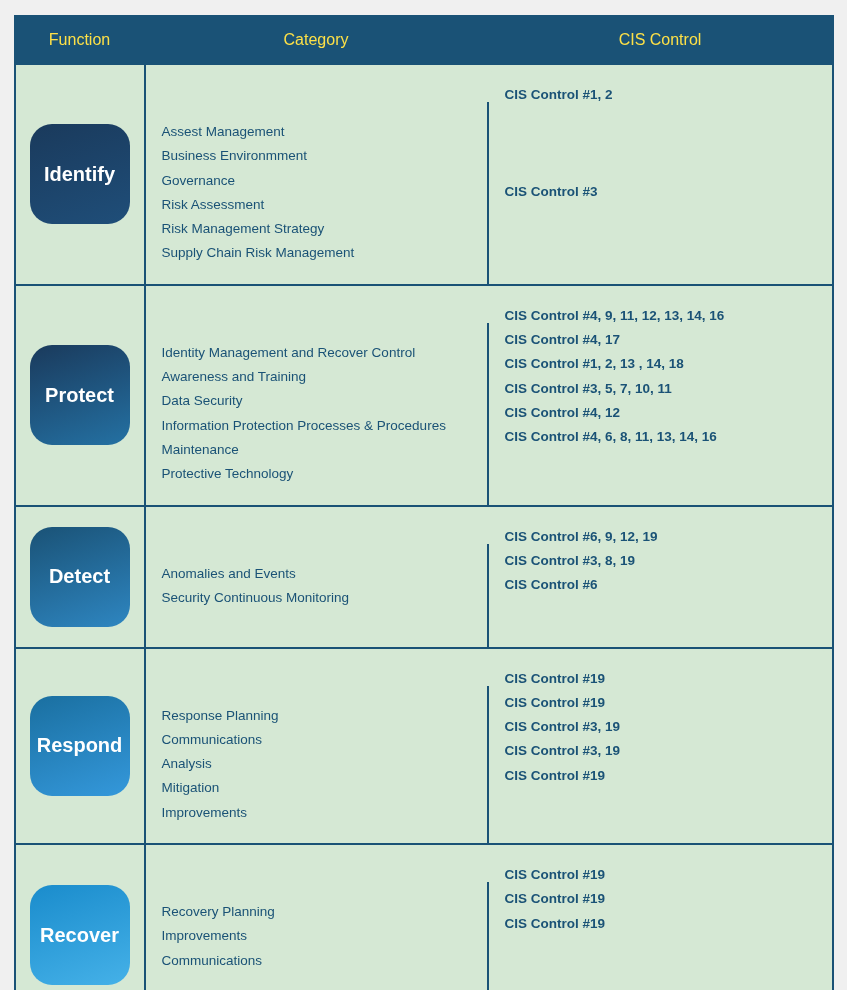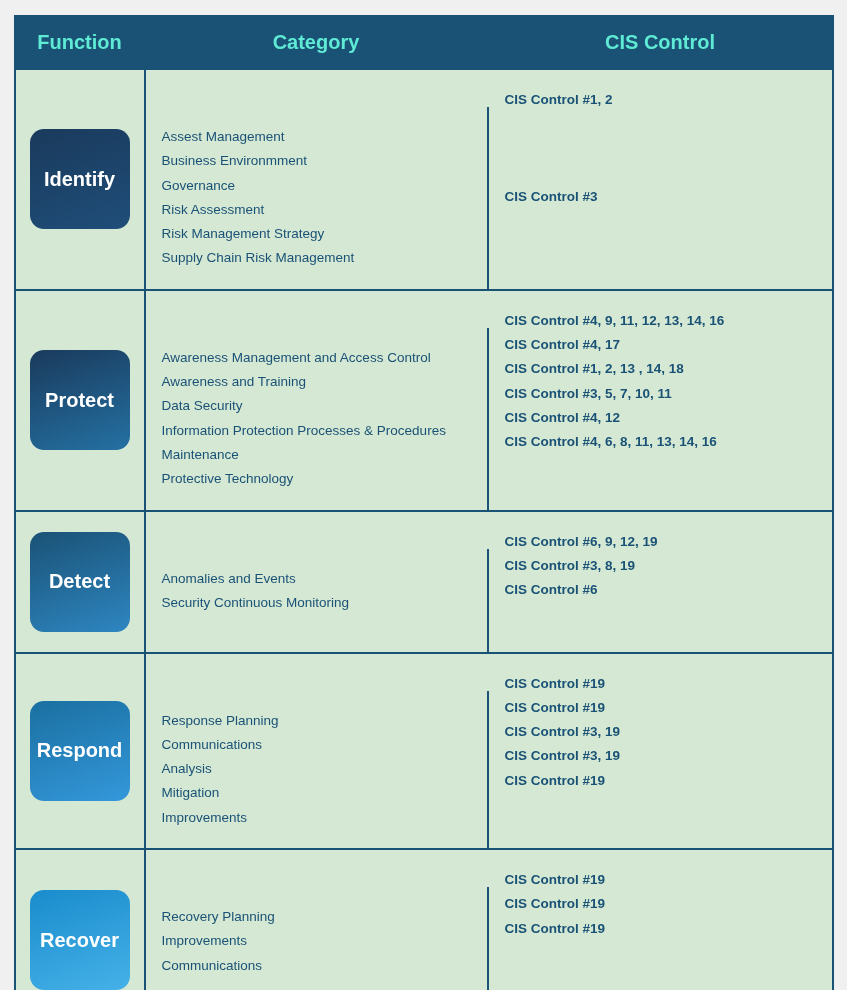--- a/index.html
+++ b/index.html
@@ -15,23 +15,23 @@
       width: 820px;
       margin: 15px auto;
       border: 2px solid #1a5276;
     }
     .header-row {
       display: grid;
       grid-template-columns: 130px 1fr 1fr;
       background: #1a5276;
     }
     .header-cell {
-      color: #5eead4;
-      font-weight: bold;
-      font-size: 20px;
+      color: #fde047;
+      font-weight: normal;
+      font-size: 16px;
       text-align: center;
       padding: 14px 10px;
       border-right: 2px solid #1a5276;
     }
     .header-cell:last-child { border-right: none; }
 
     .data-row {
       display: grid;
       grid-template-columns: 130px 1fr 1fr;
       border-top: 2px solid #1a5276;
@@ -43,21 +43,21 @@
       justify-content: center;
       padding: 20px 10px;
       background: #d5e8d4;
       border-right: 2px solid #1a5276;
     }
     .function-badge {
       background: linear-gradient(135deg, #1a5276 0%, #2980b9 100%);
       color: #ffffff;
       font-size: 20px;
       font-weight: bold;
-      border-radius: 14px;
+      border-radius: 22px;
       width: 100px;
       height: 100px;
       display: flex;
       align-items: center;
       justify-content: center;
       text-align: center;
     }
     .function-badge.identify {
       background: linear-gradient(160deg, #1a3a5c 0%, #1f4e79 100%);
     }
@@ -129,21 +129,21 @@
           <div class="cis-item">&nbsp;</div>
           <div class="cis-item">CIS Control #3</div>
           <div class="cis-item">&nbsp;</div>
         </div>
       </div>
       <div class="data-row">
         <div class="function-cell">
           <div class="function-badge protect">Protect</div>
         </div>
         <div class="category-cell">
-          <div class="category-item">Awareness Management and Access Control</div>
+          <div class="category-item">Identity Management and Recover Control</div>
           <div class="category-item">Awareness and Training</div>
           <div class="category-item">Data Security</div>
           <div class="category-item">Information Protection Processes &amp; Procedures</div>
           <div class="category-item">Maintenance</div>
           <div class="category-item">Protective Technology</div>
         </div>
         <div class="cis-cell">
           <div class="cis-item">CIS Control #4, 9, 11, 12, 13, 14, 16</div>
           <div class="cis-item">CIS Control #4, 17</div>
           <div class="cis-item">CIS Control #1, 2, 13 , 14, 18</div>

